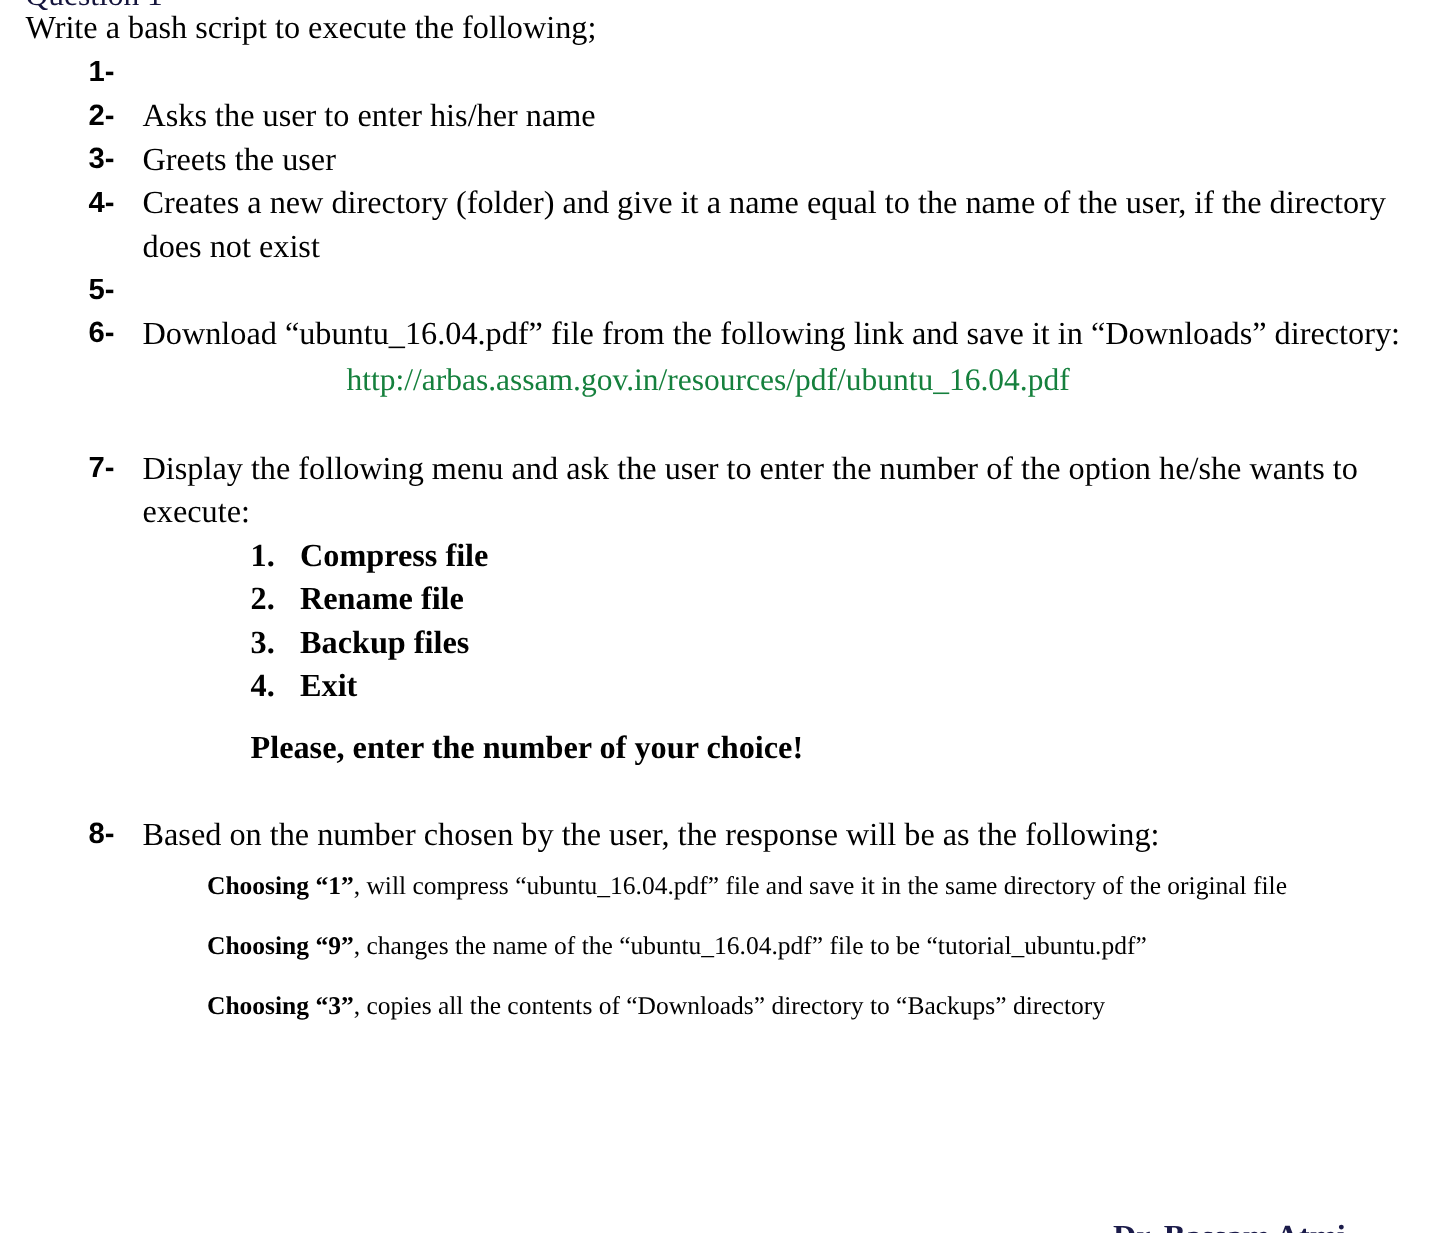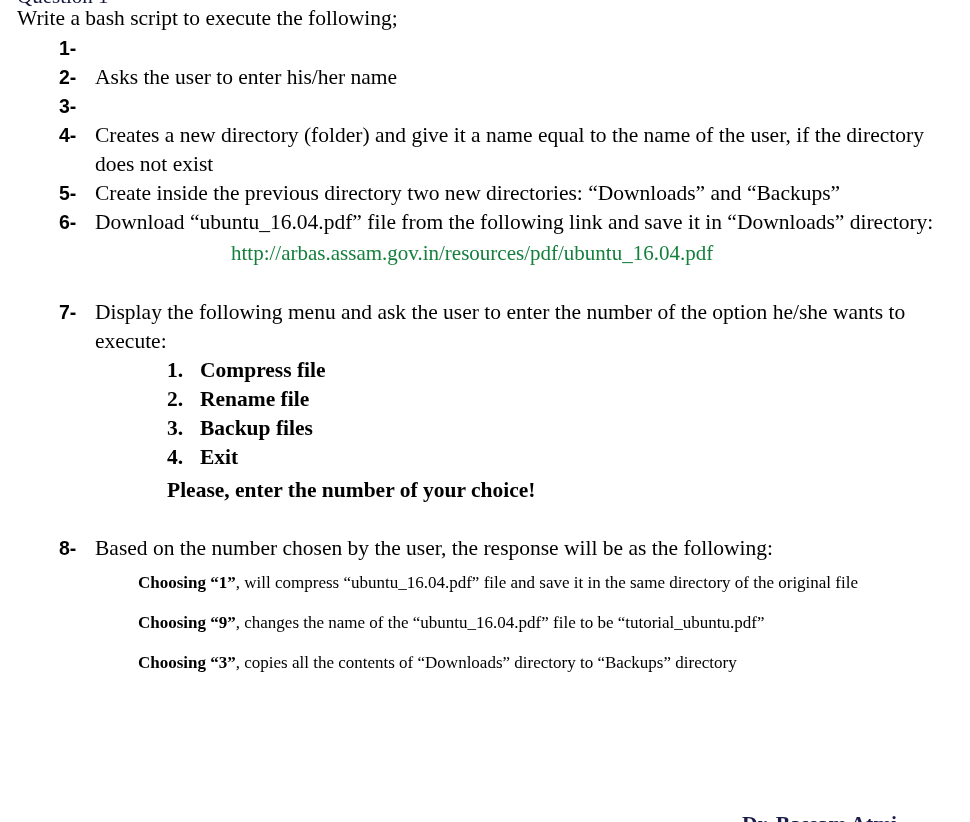--- a/index.html
+++ b/index.html
@@ -111,21 +111,21 @@
   .menu .mnum {
     flex: 0 0 auto;
     width: 33px;
   }
   .menu .mlabel {
     flex: 1 1 auto;
   }
   .menu .mprompt {
     display: block;
     margin-left: 0;
-    margin-top: 4px;
+    margin-top: 12px;
   }
 
   .resp {
     display: block;
     margin-left: 43px;
     font-size: 17px;
     line-height: 40px;
   }
   .resp .rline {
     display: block;
@@ -164,34 +164,34 @@
 
     <div class="li">
       <div class="num">2-</div>
       <div class="body">
         <span class="ln">Asks the user to enter his/her name</span>
       </div>
     </div>
 
     <div class="li">
       <div class="num">3-</div>
+      <div class="body">
+        <span class="ln">Greets the user</span>
+      </div>
     </div>
 
     <div class="li">
       <div class="num">4-</div>
       <div class="body">
         <span class="ln">Creates a new directory (folder) and give it a name equal to the name of the user, if the directory does not exist</span>
       </div>
     </div>
 
     <div class="li">
       <div class="num">5-</div>
-      <div class="body">
-        <span class="ln">Create inside the previous directory two new directories: “Downloads” and “Backups”</span>
-      </div>
     </div>
 
     <div class="li">
       <div class="num">6-</div>
       <div class="body">
         <span class="ln">Download “ubuntu_16.04.pdf” file from the following link and save it in “Downloads” directory:</span>
         <span class="url-line">http://arbas.assam.gov.in/resources/pdf/ubuntu_16.04.pdf</span>
         <span class="spacer"></span>
       </div>
     </div>

